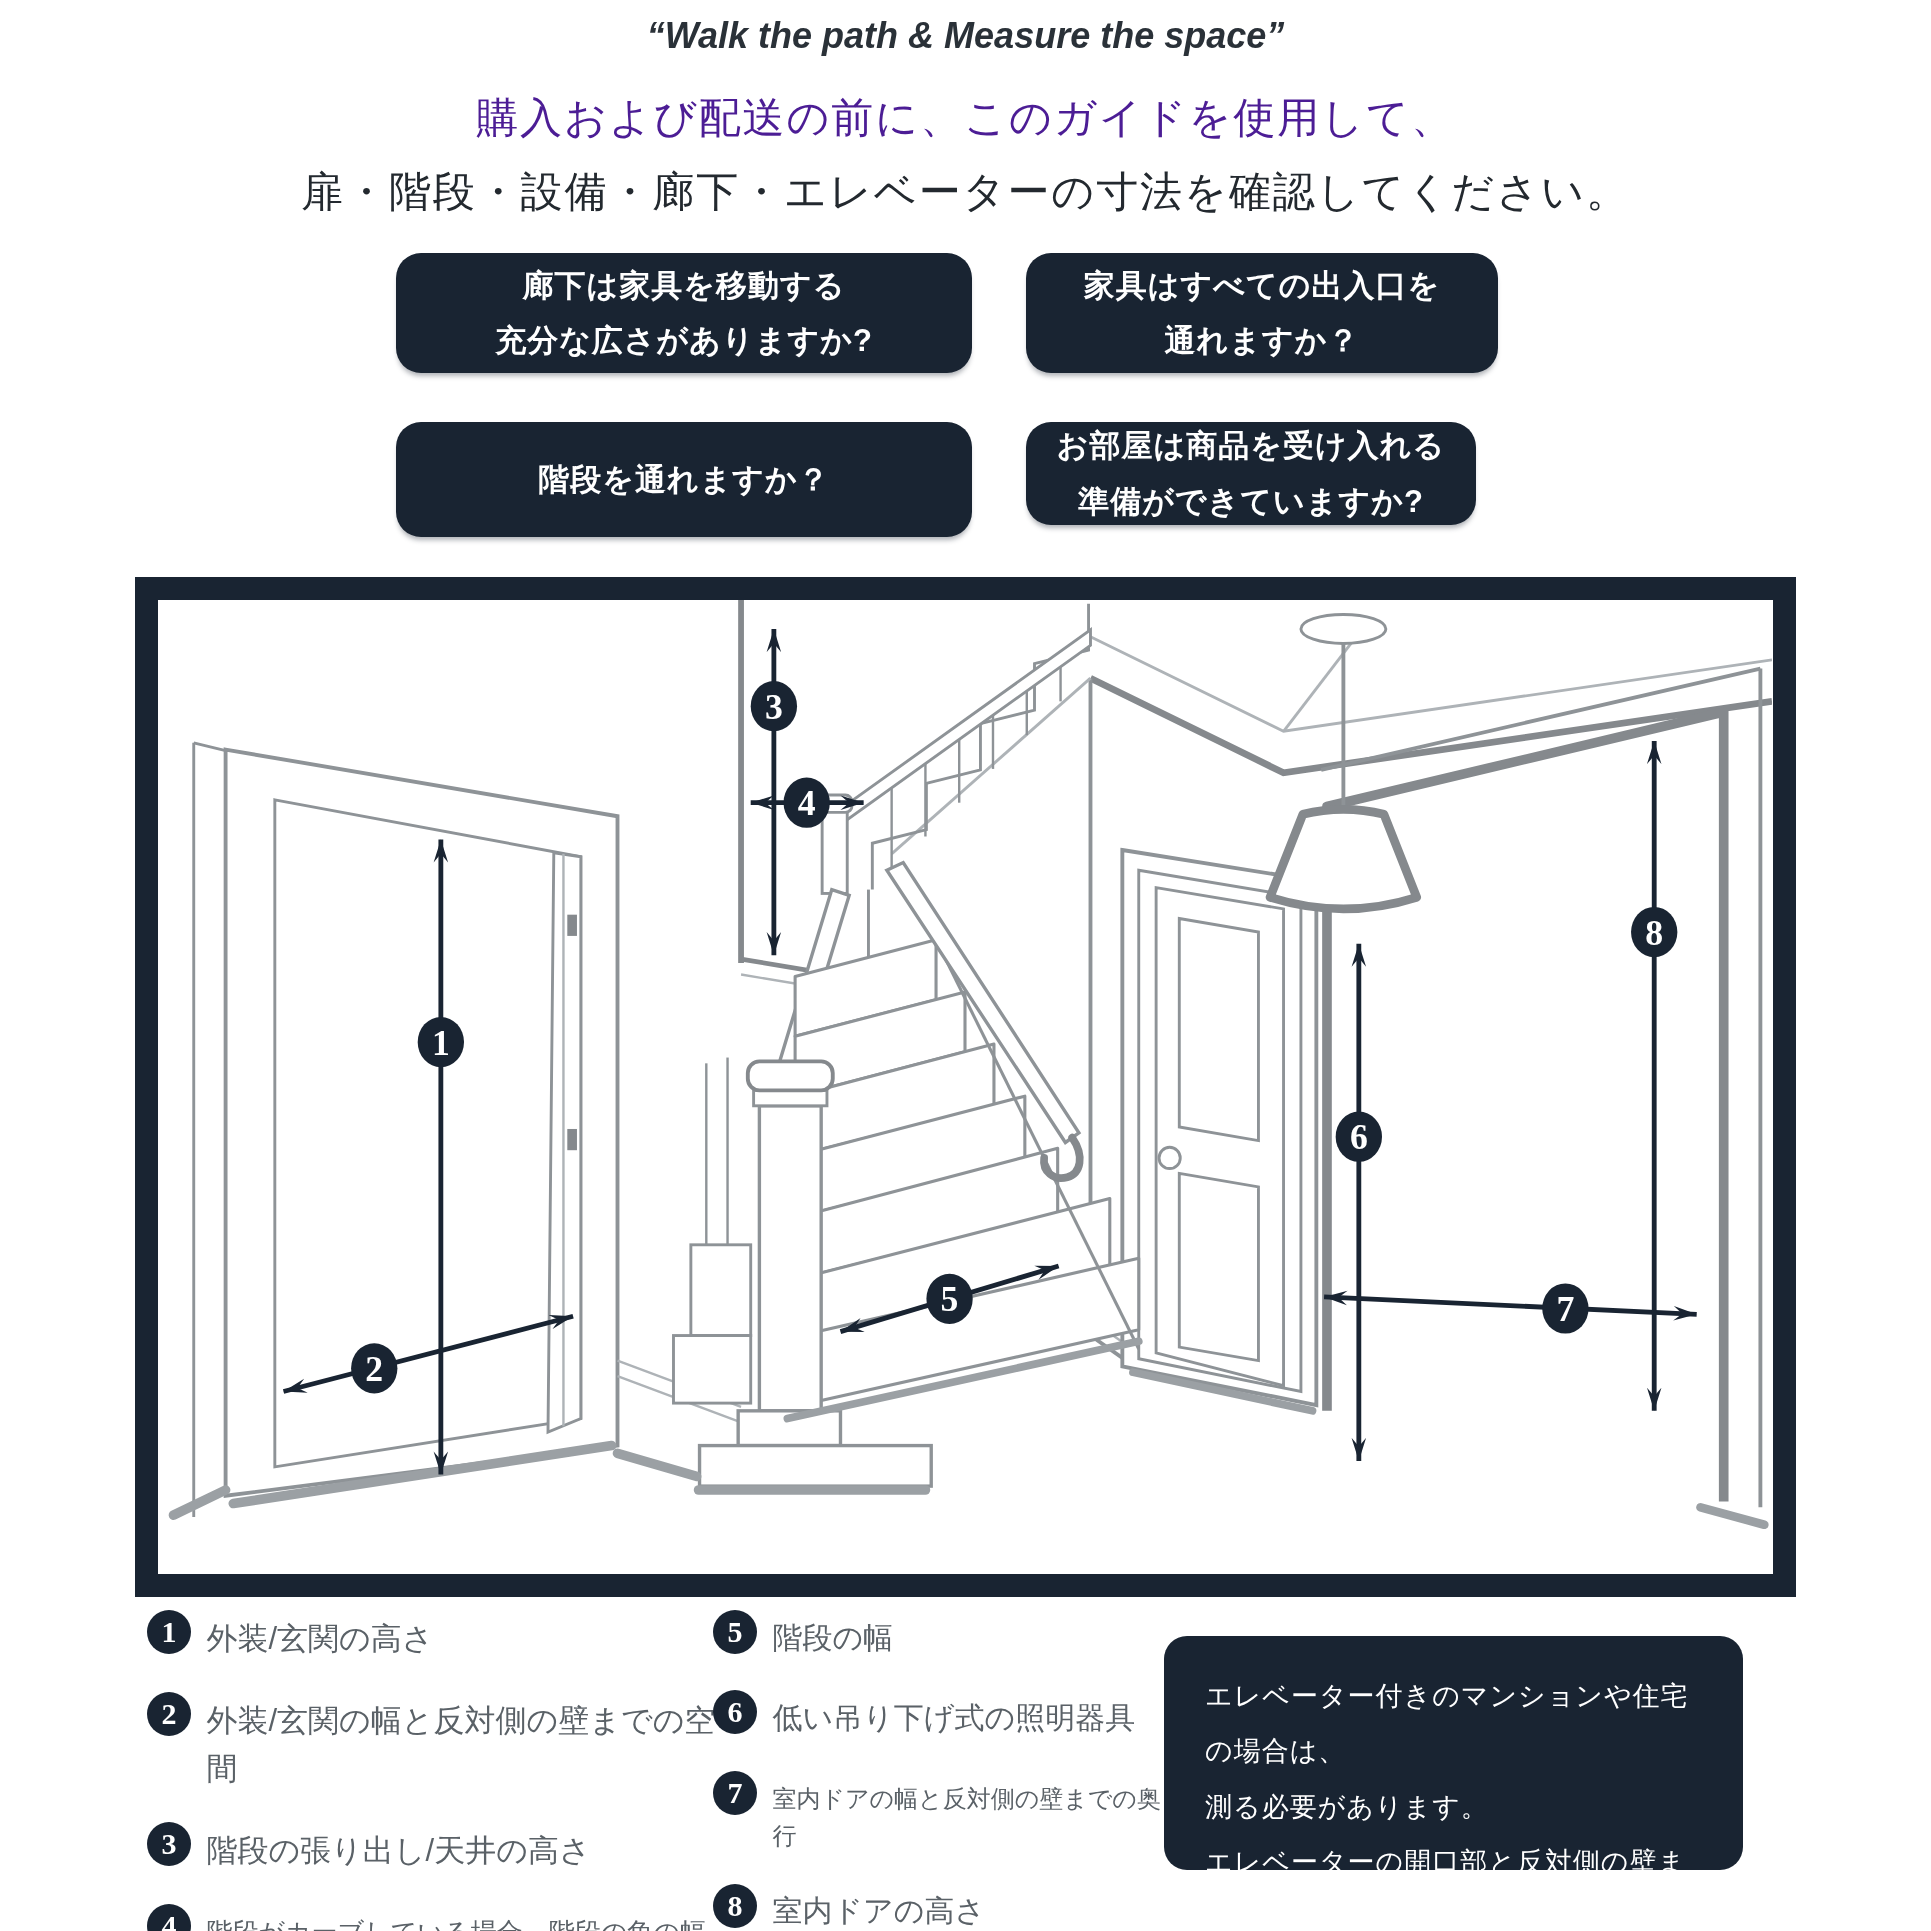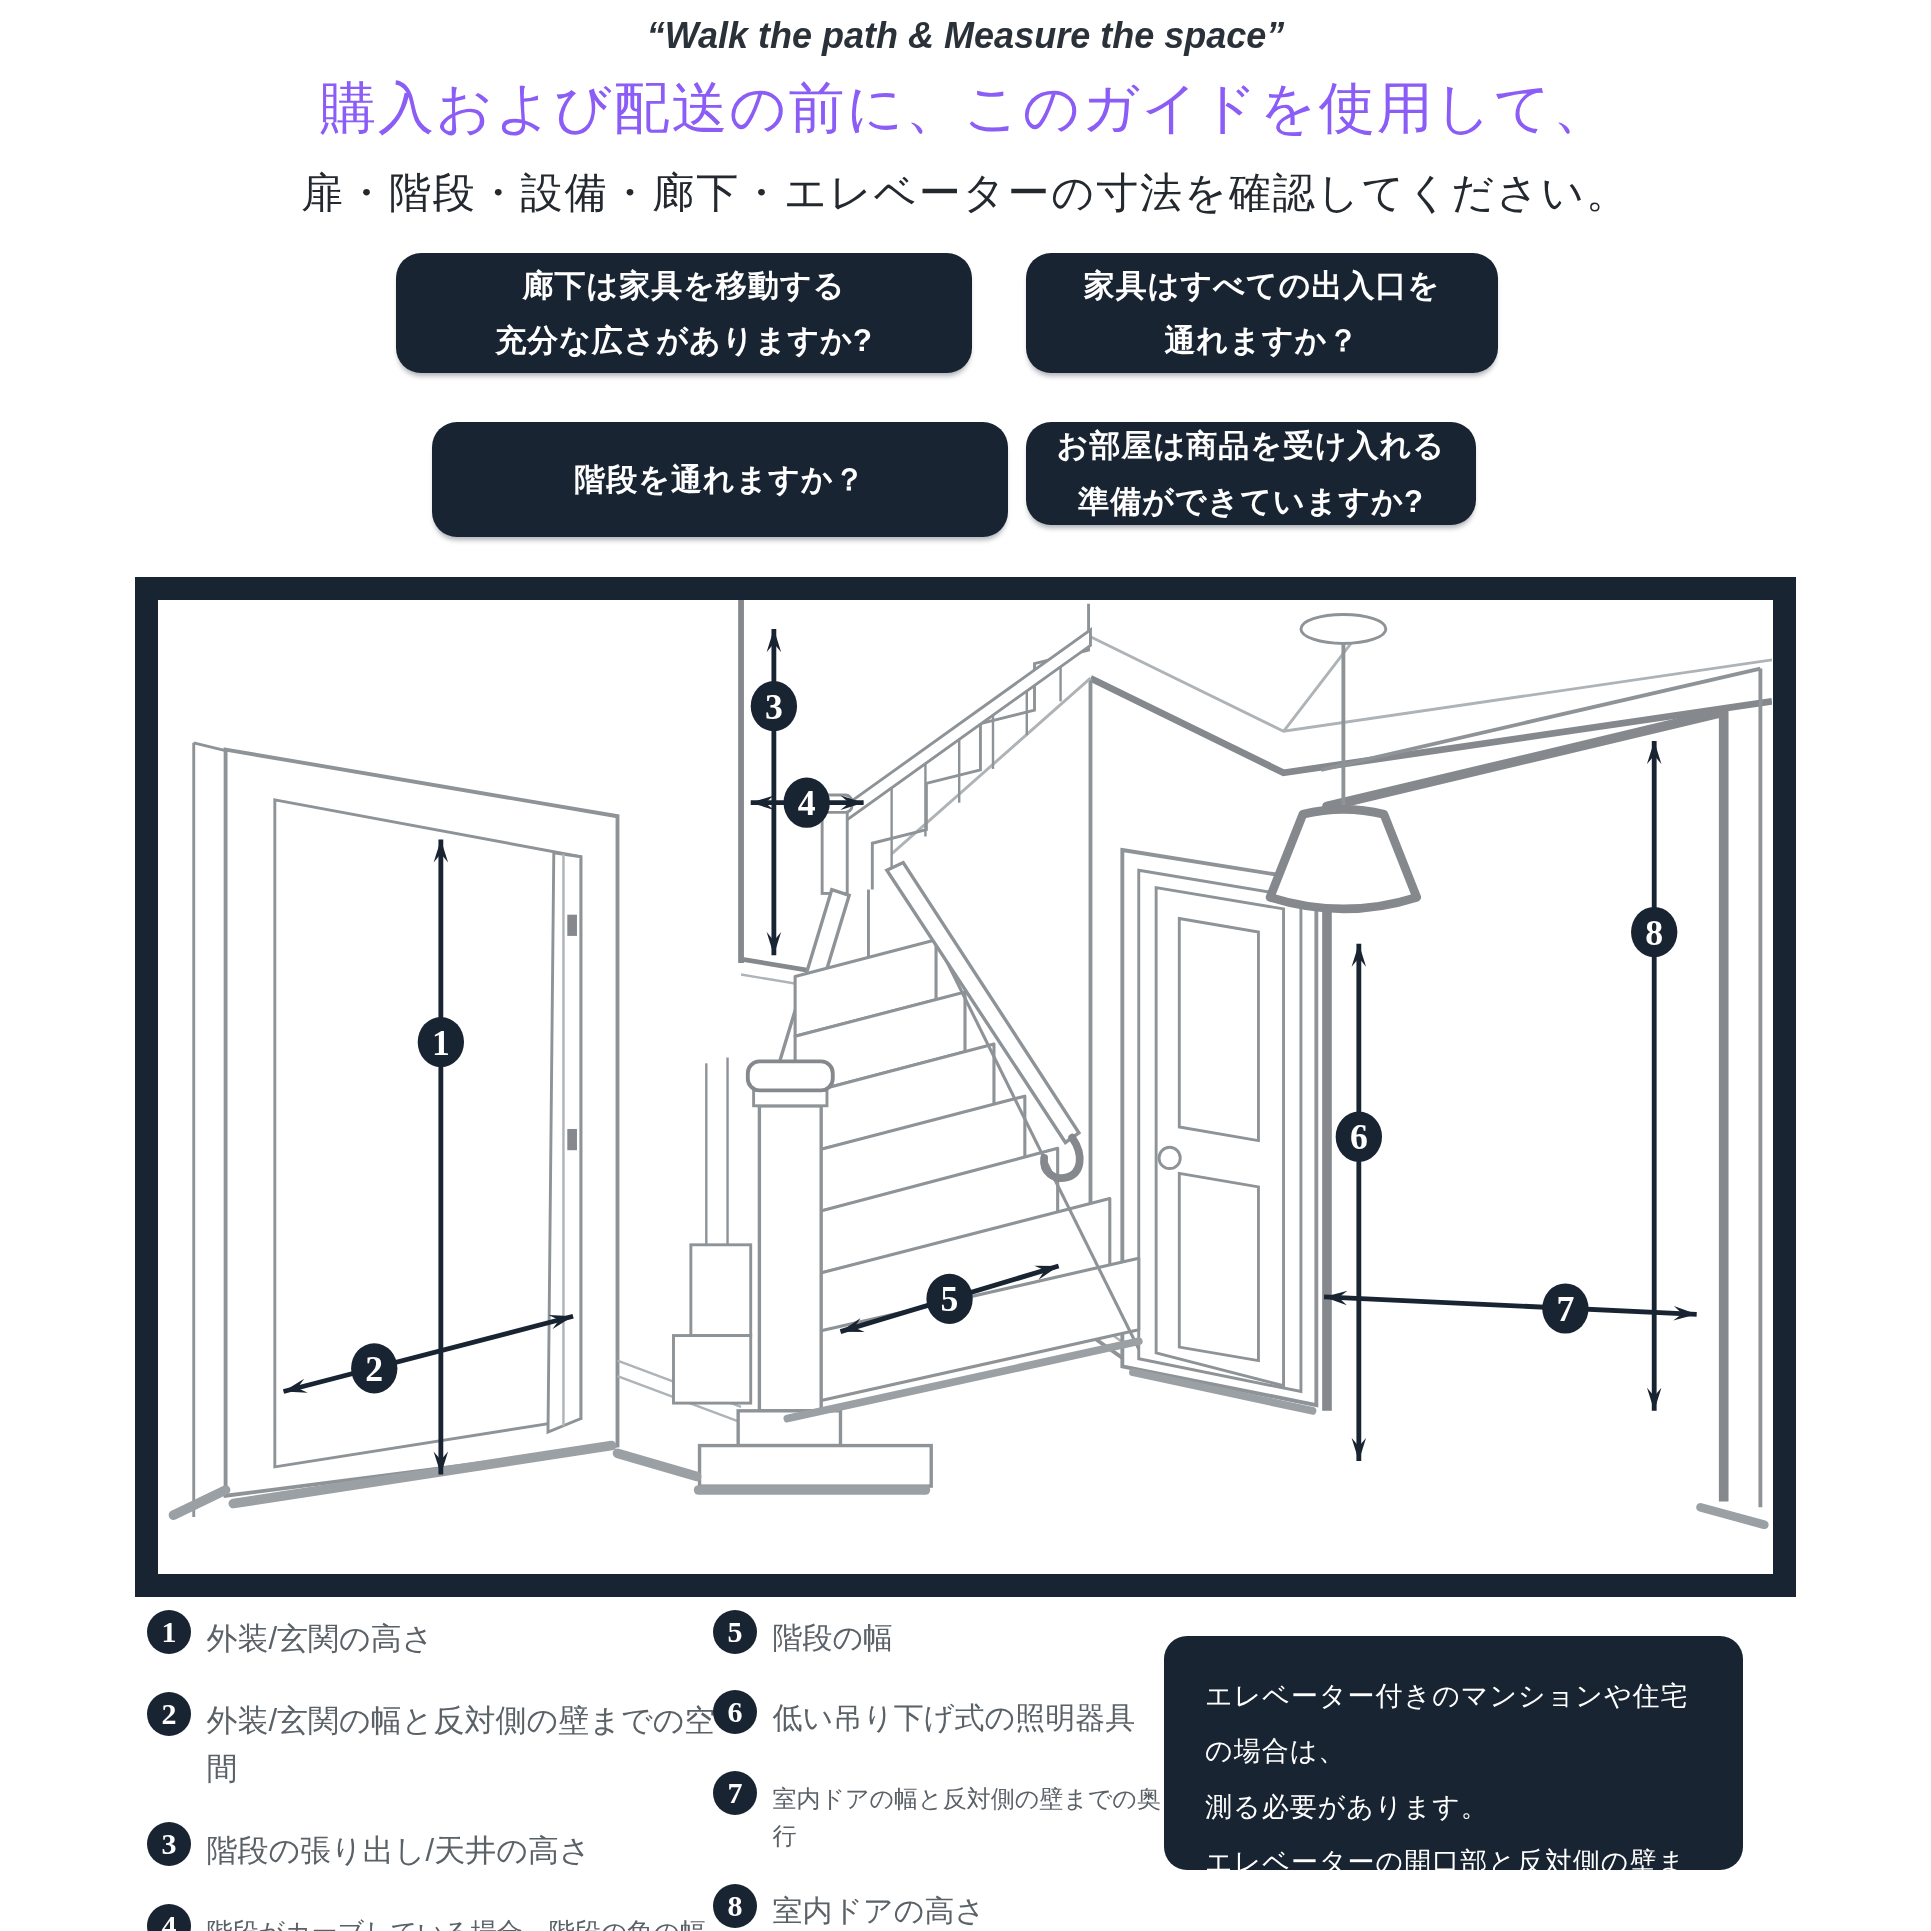--- a/index.html
+++ b/index.html
@@ -1,30 +1,30 @@
 <!DOCTYPE html>
 <html><head>
 <meta charset="utf-8">
 <style>
   html,body{margin:0;padding:0;background:#ffffff;}
   .page{position:relative;width:1931px;height:1931px;background:#ffffff;overflow:hidden;
         font-family:"Liberation Sans", sans-serif;color:#262c33;}
   
   .hdr{position:absolute;top:15.4px;left:0;width:100%;text-align:center;}
   .tagline{font-size:36px;font-style:italic;font-weight:bold;letter-spacing:0px;color:#2a3138;}
-  .jpline1{font-size:56px;margin-top:14px;letter-spacing:1.9px;color:#8b5cf6;}
+  .jpline1{font-size:42px;margin-top:33px;letter-spacing:1.9px;color:#4c1d95;}
   .jpline2{font-size:42px;margin-top:18px;letter-spacing:1.9px;color:#23292f;}
   
   .card{position:absolute;background:#192432;color:#ffffff;border-radius:25px;
         display:flex;flex-direction:column;justify-content:center;align-items:center;
         font-size:31px;line-height:1.78;letter-spacing:1px;
         box-shadow:0 5.8px 4.8px -2.9px rgba(25,35,48,.35);font-weight:bold;}
   .c1{left:396px;top:253px;width:576px;height:120px;}
   .c2{left:1026px;top:253px;width:472px;height:120px;}
-  .c3{left:396px;top:422px;width:576px;height:115px;margin-left:36px;}
+  .c3{left:396px;top:422px;width:576px;height:115px;}
   .c4{left:1026px;top:422px;width:450px;height:103px;align-items:center;}
   
   .frame{position:absolute;left:135px;top:577px;width:1661px;height:1020px;
          border:23px solid #192432;box-sizing:border-box;background:#fff;}
   .frame svg{display:block;}
   
   .leg-col{position:absolute;display:flex;flex-direction:column;gap:29px;}
   .col1{left:147px;top:1610px;width:579px;}
   .col2{left:713px;top:1610px;width:454px;}
   .leg-item{display:flex;align-items:flex-start;gap:15.4px;}

